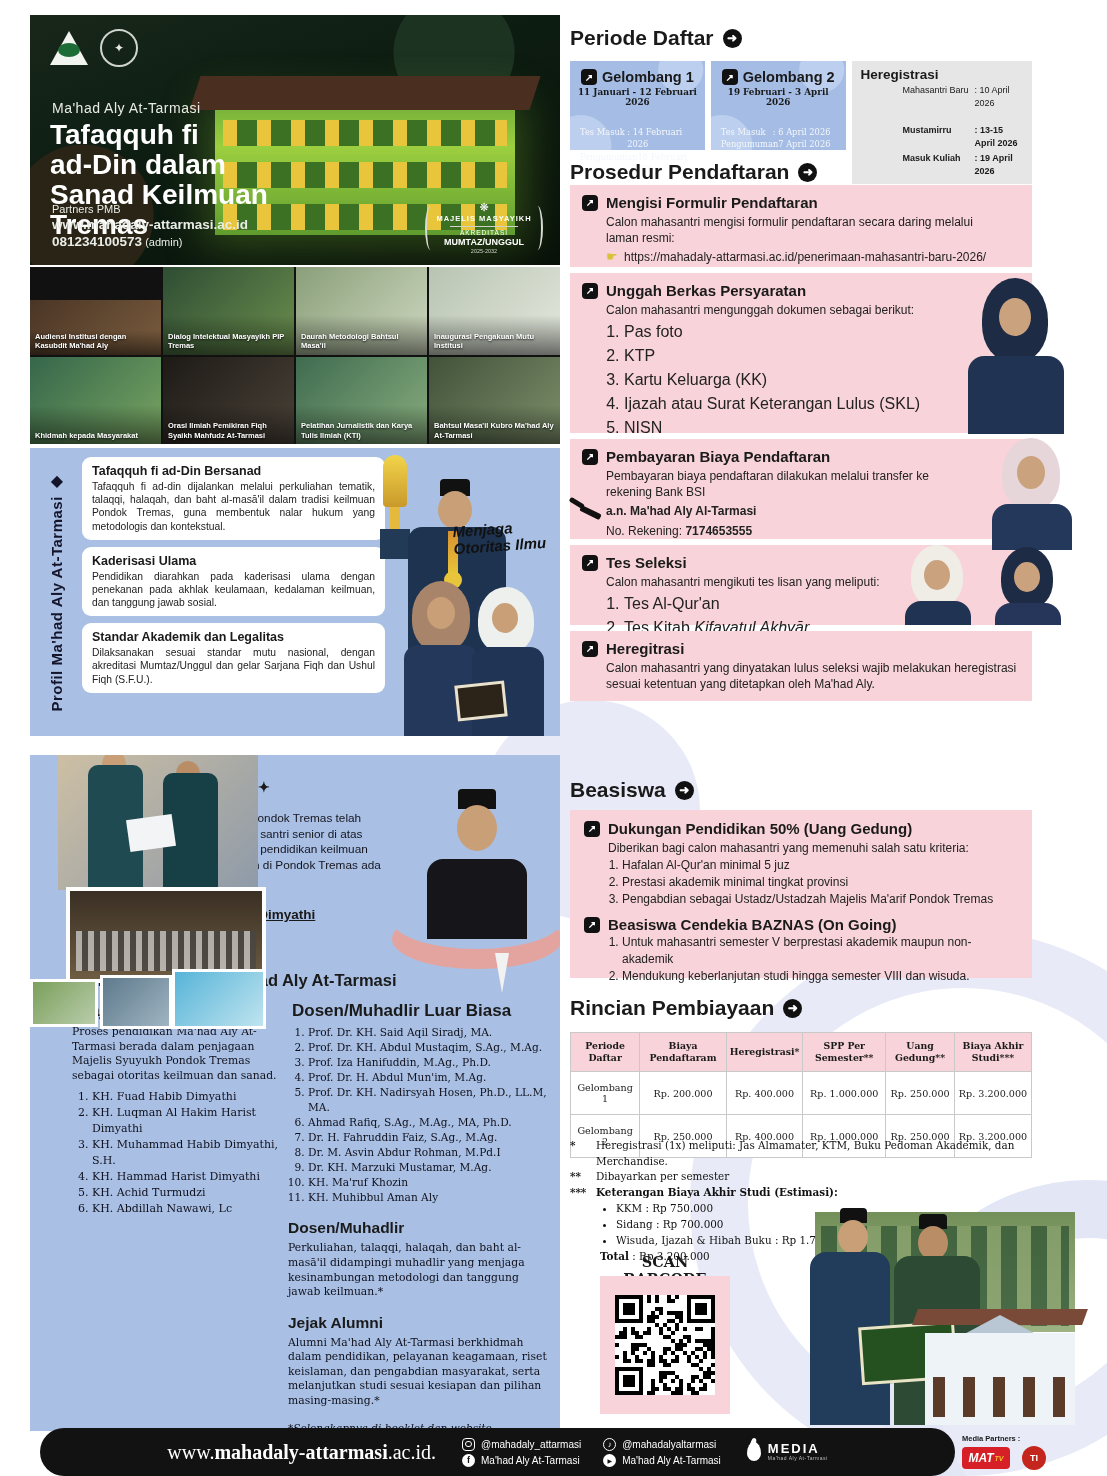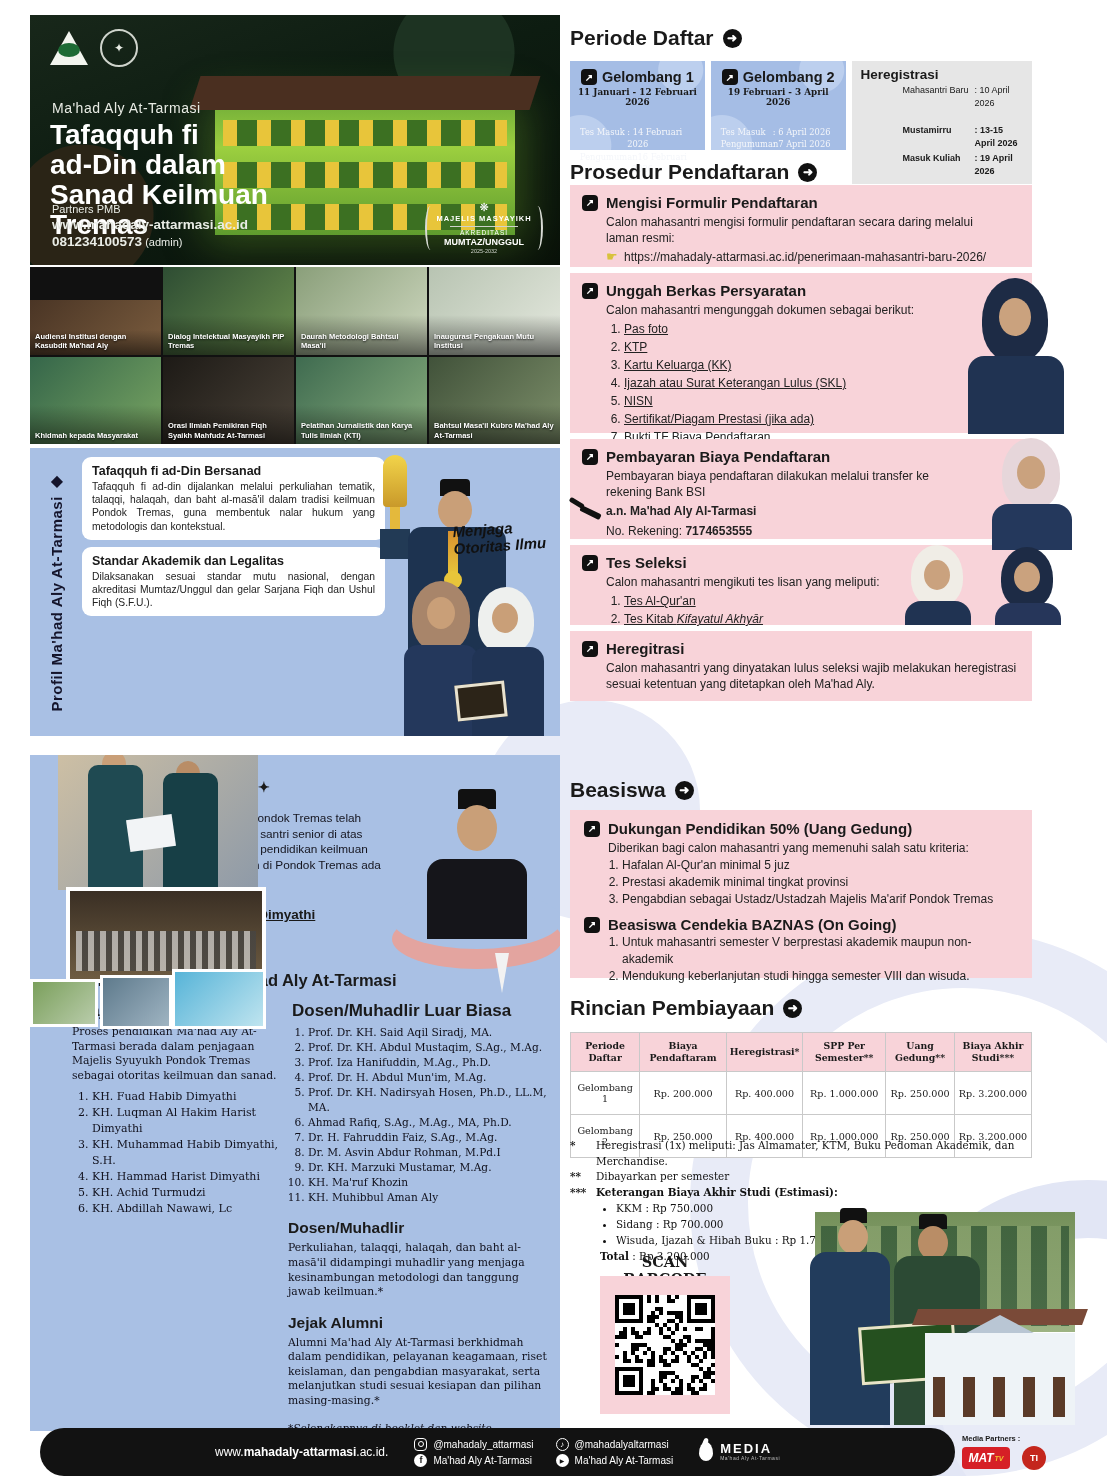--- a/index.html
+++ b/index.html
@@ -148,21 +148,21 @@
   .hereg{width:194px;display:flex;flex-direction:column;}
   .hereg .hbox{background:#e6e6e6;padding:6px 9px;box-sizing:border-box;}
   .hereg .ht{font-weight:bold;font-size:13.5px;}
   .hereg .hrow{display:flex;font-size:9px;margin-top:2px;line-height:1.45;padding-left:42px;}
   .hereg .hl{width:72px;flex:none;}
   .hereg .bold .hrow{font-weight:bold;}
   .step{position:absolute;left:570px;width:462px;background:#f8d3d9;padding:9px 12px;box-sizing:border-box;}
   .step-title{font-weight:bold;font-size:15px;display:flex;gap:8px;align-items:center;}
   .step-icon{width:16px;height:16px;background:#111;border-radius:4px;color:#fff;font-size:10px;display:inline-flex;align-items:center;justify-content:center;flex:none;}
   .step-body{font-size:12px;color:#222;margin:3px 0 0 24px;line-height:1.35;width:380px;}
-  ol.step-list{margin:2px 0 0 0;padding-left:42px;font-size:12px;line-height:1.5;color:#222;text-decoration:underline;}
+  ol.step-list{margin:2px 0 0 0;padding-left:42px;font-size:16px;line-height:1.5;color:#222;}
   .lnk{margin:3px 0 0 24px;font-size:12px;color:#222;}
   .hand{color:#d8c23c;font-size:13px;margin-right:3px;}
   .bsw-box{left:570px;top:810px;width:462px;height:168px;background:#f8d3d9;padding:10px 14px;box-sizing:border-box;}
   .bsw-item{margin-bottom:8px;}
   ol.bsw-list{margin:1px 0 0 0;padding-left:38px;font-size:12px;line-height:1.42;color:#222;}
   
   .girl{position:absolute;}
   .girl .hood{position:absolute;border-radius:50% 50% 44% 44%;}
   .girl .face{position:absolute;border-radius:50%;background:#caa27e;}
   .girl .bod{position:absolute;border-radius:16px 16px 0 0;}
@@ -192,21 +192,21 @@
   .cr-f2b{position:absolute;left:104px;top:44px;width:86px;height:169px;background:#2c4a34;border-radius:16px 16px 0 0;}
   .cr-book{position:absolute;left:70px;top:112px;width:90px;height:52px;background:#25501f;border:3px solid #e9e4c8;transform:rotate(-4deg);}
   .cr-house{position:absolute;right:0;bottom:0;width:150px;height:92px;background:#eef3f7;}
   .cr-roof{position:absolute;right:0;bottom:70px;width:0;height:0;border-left:75px solid transparent;border-right:75px solid transparent;border-bottom:40px solid #b9c6d4;}
   .cr-roof2{position:absolute;right:-10px;bottom:100px;width:170px;height:16px;background:#7a4a38;transform:skewX(-20deg);}
   .cr-win{position:absolute;right:8px;bottom:8px;width:134px;height:40px;background:repeating-linear-gradient(90deg,#5a3a28 0 12px,#eef3f7 12px 30px);}
 
   
   .footer-bar{left:40px;top:1428px;width:915px;height:48px;background:#121212;border-radius:26px;
      display:flex;align-items:center;justify-content:center;gap:26px;color:#fff;}
-  .f-site{font-size:12px;}
+  .f-site{font-size:20px;font-family:Liberation Serif, serif;}
   .f-site b{font-weight:bold;}
   .f-socials{display:grid;grid-template-columns:auto auto;column-gap:22px;row-gap:3px;font-size:10px;}
   .f-soc{display:flex;align-items:center;gap:6px;}
   .ic{width:13px;height:13px;flex:none;display:inline-flex;align-items:center;justify-content:center;box-sizing:border-box;}
   .ic-ig{border:1.4px solid #fff;border-radius:4px;position:relative;}
   .ic-ig:after{content:"";position:absolute;inset:2.4px;border:1.3px solid #fff;border-radius:50%;}
   .ic-fb{border-radius:50%;background:#fff;color:#121212;font-weight:bold;font-size:9px;}
   .ic-tk{border:1.4px solid #fff;border-radius:50%;color:#fff;font-size:8px;}
   .ic-yt{border-radius:50%;background:#fff;color:#121212;font-size:6px;}
   .f-media{display:flex;align-items:center;gap:7px;}
@@ -292,20 +292,24 @@
 </section>
 
 <section class="profil">
   <div class="side-label">
       <span>Profil Ma'had Aly At-Tarmasi ◆</span>
     </div>
   <div class="cards">
     <div class="card">
       <h4>Tafaqquh fi ad-Din Bersanad</h4>
       <p>Tafaqquh fi ad-din dijalankan melalui perkuliahan tematik, talaqqi, halaqah, dan baht al-masā'il dalam tradisi keilmuan Pondok Tremas, guna membentuk nalar hukum yang metodologis dan kontekstual.</p>
+    </div>
+    <div class="card">
+      <h4>Kaderisasi Ulama</h4>
+      <p>Pendidikan diarahkan pada kaderisasi ulama dengan penekanan pada akhlak keulamaan, kedalaman keilmuan, dan tanggung jawab sosial.</p>
     </div>
     <div class="card">
       <h4>Standar Akademik dan Legalitas</h4>
       <p>Dilaksanakan sesuai standar mutu nasional, dengan akreditasi Mumtaz/Unggul dan gelar Sarjana Fiqh dan Ushul Fiqh (S.F.U.).</p>
     </div>
   </div>
   <div class="photo-main">
     <div class="trophy">
         <div class="cup"></div>
         <div class="stem"></div>

